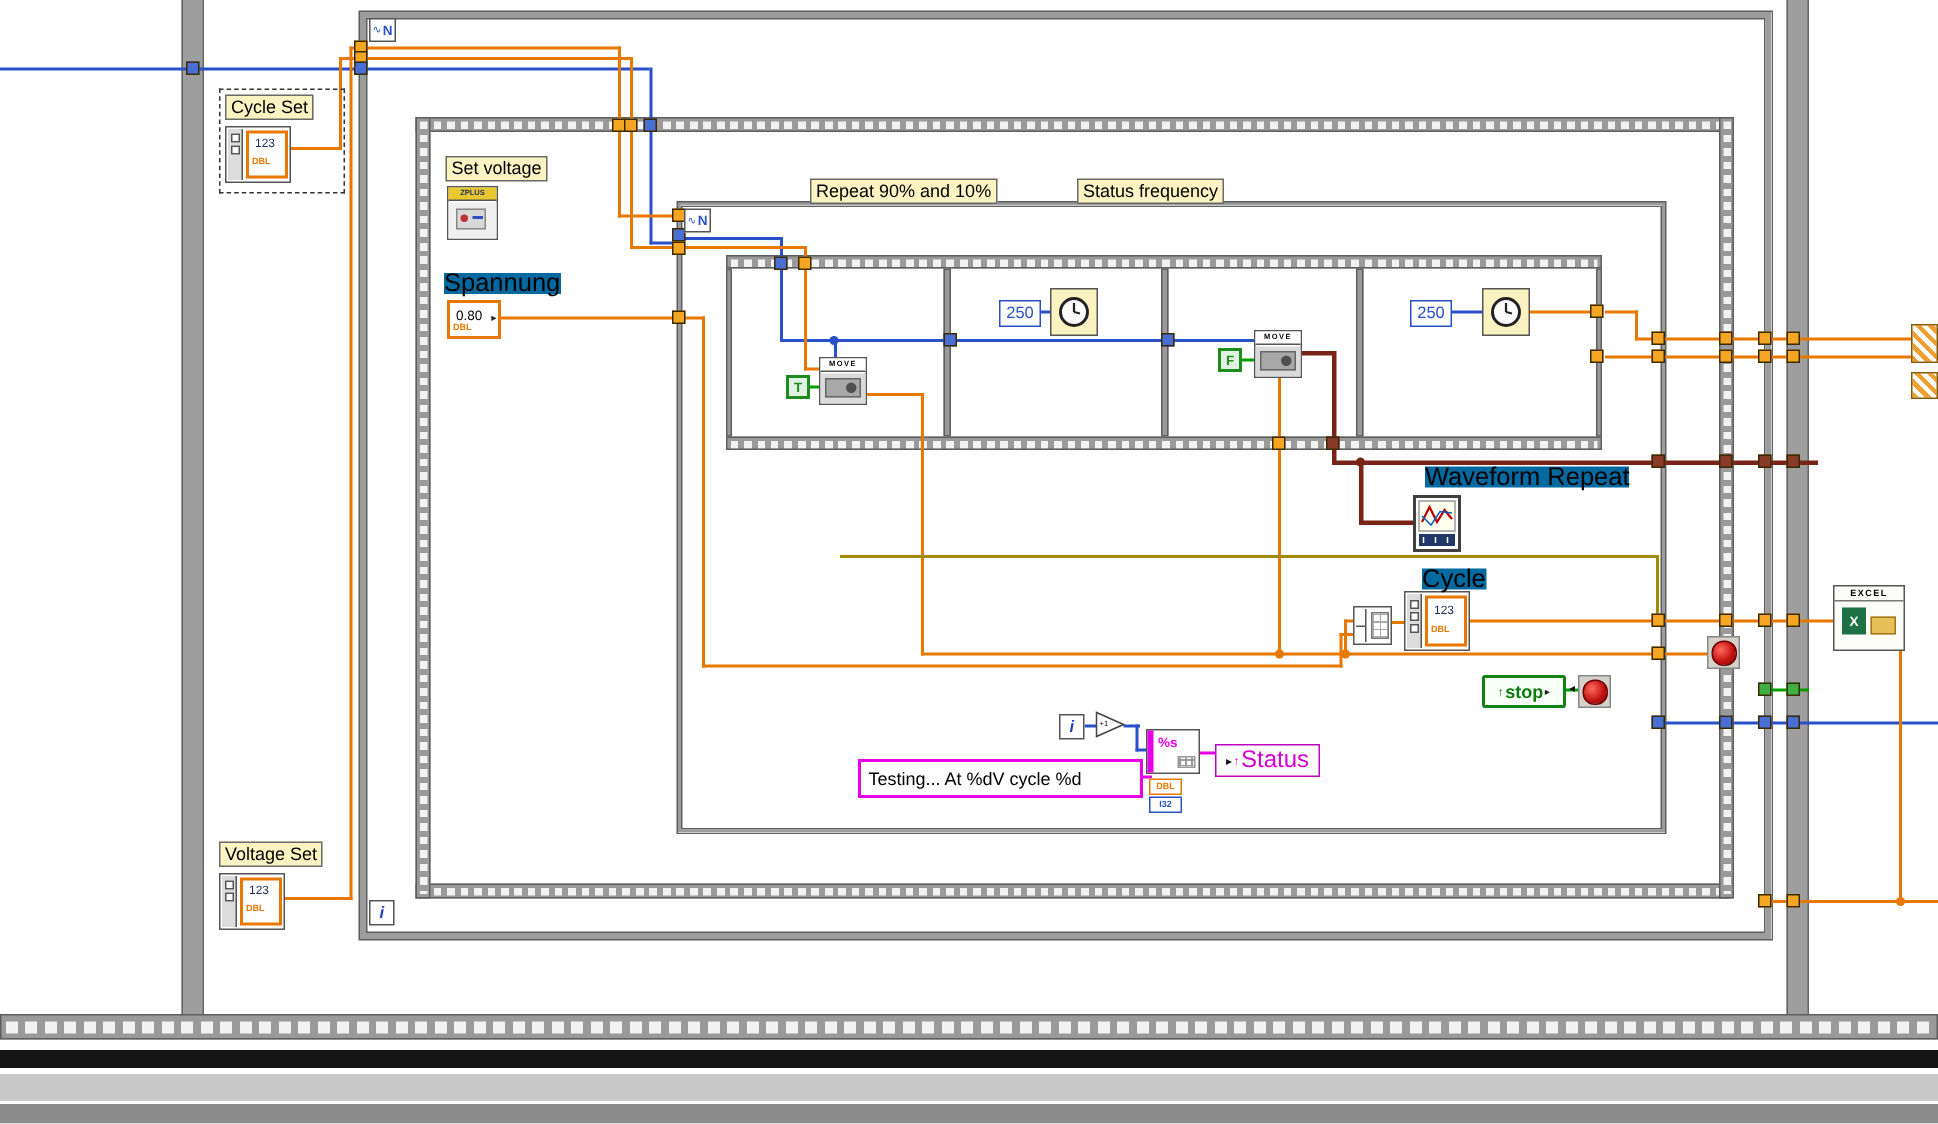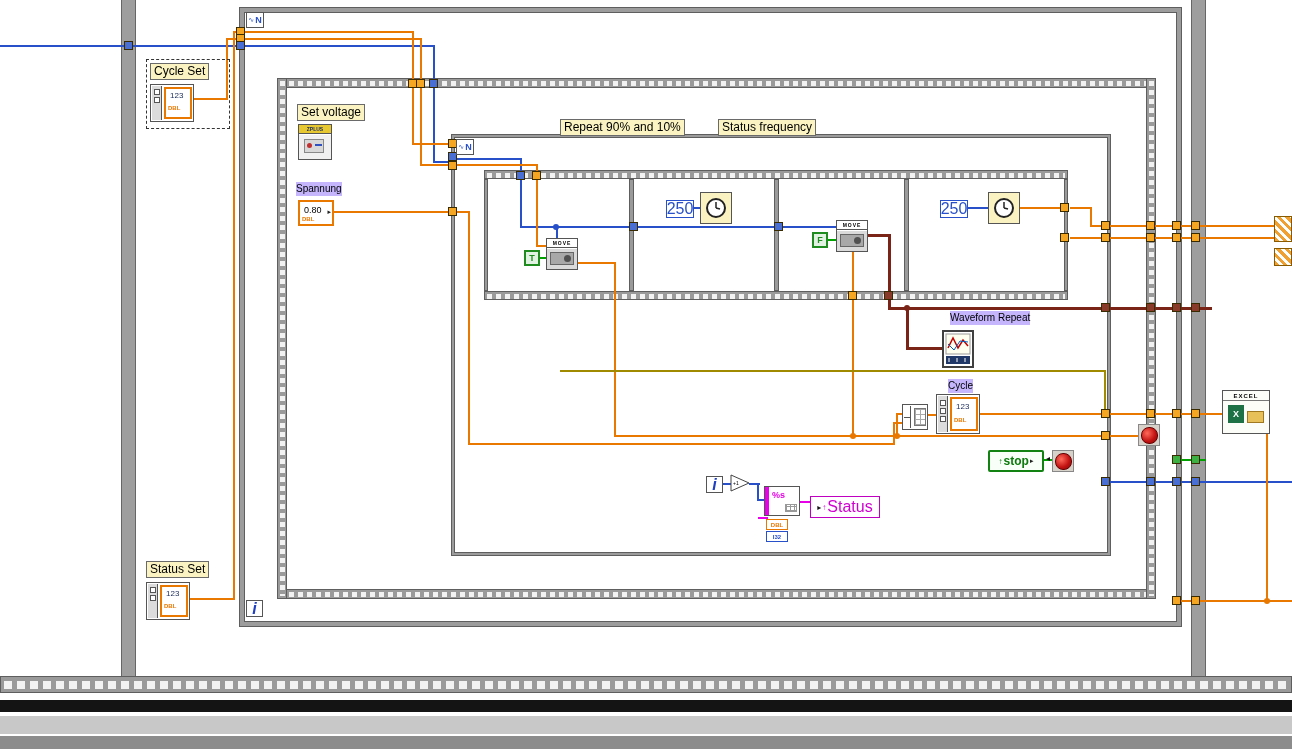--- a/index.html
+++ b/index.html
@@ -25,26 +25,26 @@
   .strip{position:absolute;background:#9A9A9A;border:1px solid #5E5E5E;box-sizing:border-box;z-index:1;overflow:hidden}
   .hh{position:absolute;left:2px;right:2px;top:2px;height:5px;
     background:repeating-linear-gradient(90deg,#F2F2F2 0 5px,rgba(0,0,0,0) 5px 9px)}
   .hv{position:absolute;top:2px;bottom:2px;left:2px;width:5px;
     background:repeating-linear-gradient(180deg,#F2F2F2 0 5px,rgba(0,0,0,0) 5px 9px)}
   .hh2{position:absolute;left:3px;right:3px;top:4px;height:8px;
     background:repeating-linear-gradient(90deg,#F2F2F2 0 8px,rgba(0,0,0,0) 8px 13px)}
   
   .lblf{position:absolute;background:#FBF4C2;border:1px solid #6A6A6A;font-size:12px;line-height:15px;
     padding:0 3px;white-space:nowrap;z-index:6}
-  .lblp{position:absolute;font-size:10px;line-height:14px;white-space:nowrap;z-index:6;background:#c4b5fd}
+  .lblp{position:absolute;font-size:17px;line-height:14px;white-space:nowrap;z-index:6;background:#0369a1}
   
   .node{position:absolute;box-sizing:border-box;z-index:5}
   .ic{border:1px solid #555;background:#fff}
   .ctr{display:flex;align-items:center;justify-content:center}
-  .t5{font-size:5px}.t6{font-size:6px}.t7{font-size:7px}.t8{font-size:8px}.t9{font-size:9px}.t11{font-size:16px}
+  .t5{font-size:5px}.t6{font-size:6px}.t7{font-size:7px}.t8{font-size:8px}.t9{font-size:9px}.t11{font-size:11px}
   .dash{position:absolute;border:1px dashed #333;z-index:6;pointer-events:none}
 </style>
 </head>
 <body>
 
 <div id="screen">
 
   <div class="bar" style="left:121px"></div>
   <div class="bar" style="left:1191px"></div>
   <div class="strip" style="left:0;top:676px;width:1292px;height:17px">
@@ -354,20 +354,23 @@
   </div>
   <span class="a t8" style="left:1046px;top:454px;z-index:5;color:#111">◂</span>
 
   <div class="node ctr" style="left:1052px;top:450px;width:22px;height:22px;background:#D6D2CA;border:1px solid #888">
     <div style="width:15px;height:15px;border-radius:8px;border:1px solid #600;background:radial-gradient(circle at 35% 35%, #FF6A5A, #C01010 60%, #801010)"></div>
   </div>
   <div class="node ctr" style="left:1138px;top:424px;width:22px;height:22px;background:#D6D2CA;border:1px solid #888;z-index:5">
     <div style="width:15px;height:15px;border-radius:8px;border:1px solid #600;background:radial-gradient(circle at 35% 35%, #FF6A5A, #C01010 60%, #801010)"></div>
   </div>
 
+  <div class="node" style="left:572px;top:506px;width:190px;height:26px;border:2px solid #E800E8;background:#fff;font-size:12px;line-height:22px;padding-left:5px">
+    <span>Testing... At %dV cycle %d</span>
+  </div>
 
   <div class="node ic" style="left:764px;top:486px;width:36px;height:30px">
     <div class="a" style="left:0;top:0;width:4px;height:28px;background:#E800E8"></div>
     <span class="a t9" style="left:7px;top:3px;color:#E800E8;font-weight:bold">%s</span>
     <div class="a" style="left:20px;top:17px;width:12px;height:8px;background:repeating-linear-gradient(0deg,#999 0 1px,rgba(0,0,0,0) 1px 4px),repeating-linear-gradient(90deg,#999 0 1px,rgba(0,0,0,0) 1px 4px);border:1px solid #999"></div>
   </div>
   <div class="node ctr" style="left:766px;top:519px;width:22px;height:11px;border:1px solid #E87800;background:#fff">
     <span class="t6" style="color:#E87800;font-weight:bold">DBL</span>
   </div>
   <div class="node ctr" style="left:766px;top:531px;width:22px;height:11px;border:1px solid #2850C8;background:#fff">
@@ -389,19 +392,19 @@
     </div>
     <div class="a" style="left:24px;top:20px;width:17px;height:12px;background:#E8C05A;border:1px solid #A07820"></div>
   </div>
 
   <div class="node" style="left:1274px;top:216px;width:18px;height:26px;border:1px solid #8A5A00;background:repeating-linear-gradient(45deg,#F0A030 0 3px,#fff 3px 6px)"></div>
   <div class="node" style="left:1274px;top:248px;width:18px;height:18px;border:1px solid #8A5A00;background:repeating-linear-gradient(45deg,#F0A030 0 3px,#fff 3px 6px)"></div>
 
   <div class="lblf" style="left:150px;top:63px">Cycle Set</div>
   <div class="lblf" style="left:297px;top:104px">Set voltage</div>
   <div class="lblp" style="left:296px;top:182px">Spannung</div>
-  <div class="lblf" style="left:560px;top:119px">Repeat 90% and 10%</div>
+  <div class="lblf" style="left:540px;top:119px">Repeat 90% and 10%</div>
   <div class="lblf" style="left:718px;top:119px">Status frequency</div>
   <div class="lblp" style="left:950px;top:311px">Waveform Repeat</div>
   <div class="lblp" style="left:948px;top:379px">Cycle</div>
-  <div class="lblf" style="left:146px;top:561px">Status Set</div>
+  <div class="lblf" style="left:146px;top:561px">Voltage Set</div>
 
 </div>
 
 </body></html>

